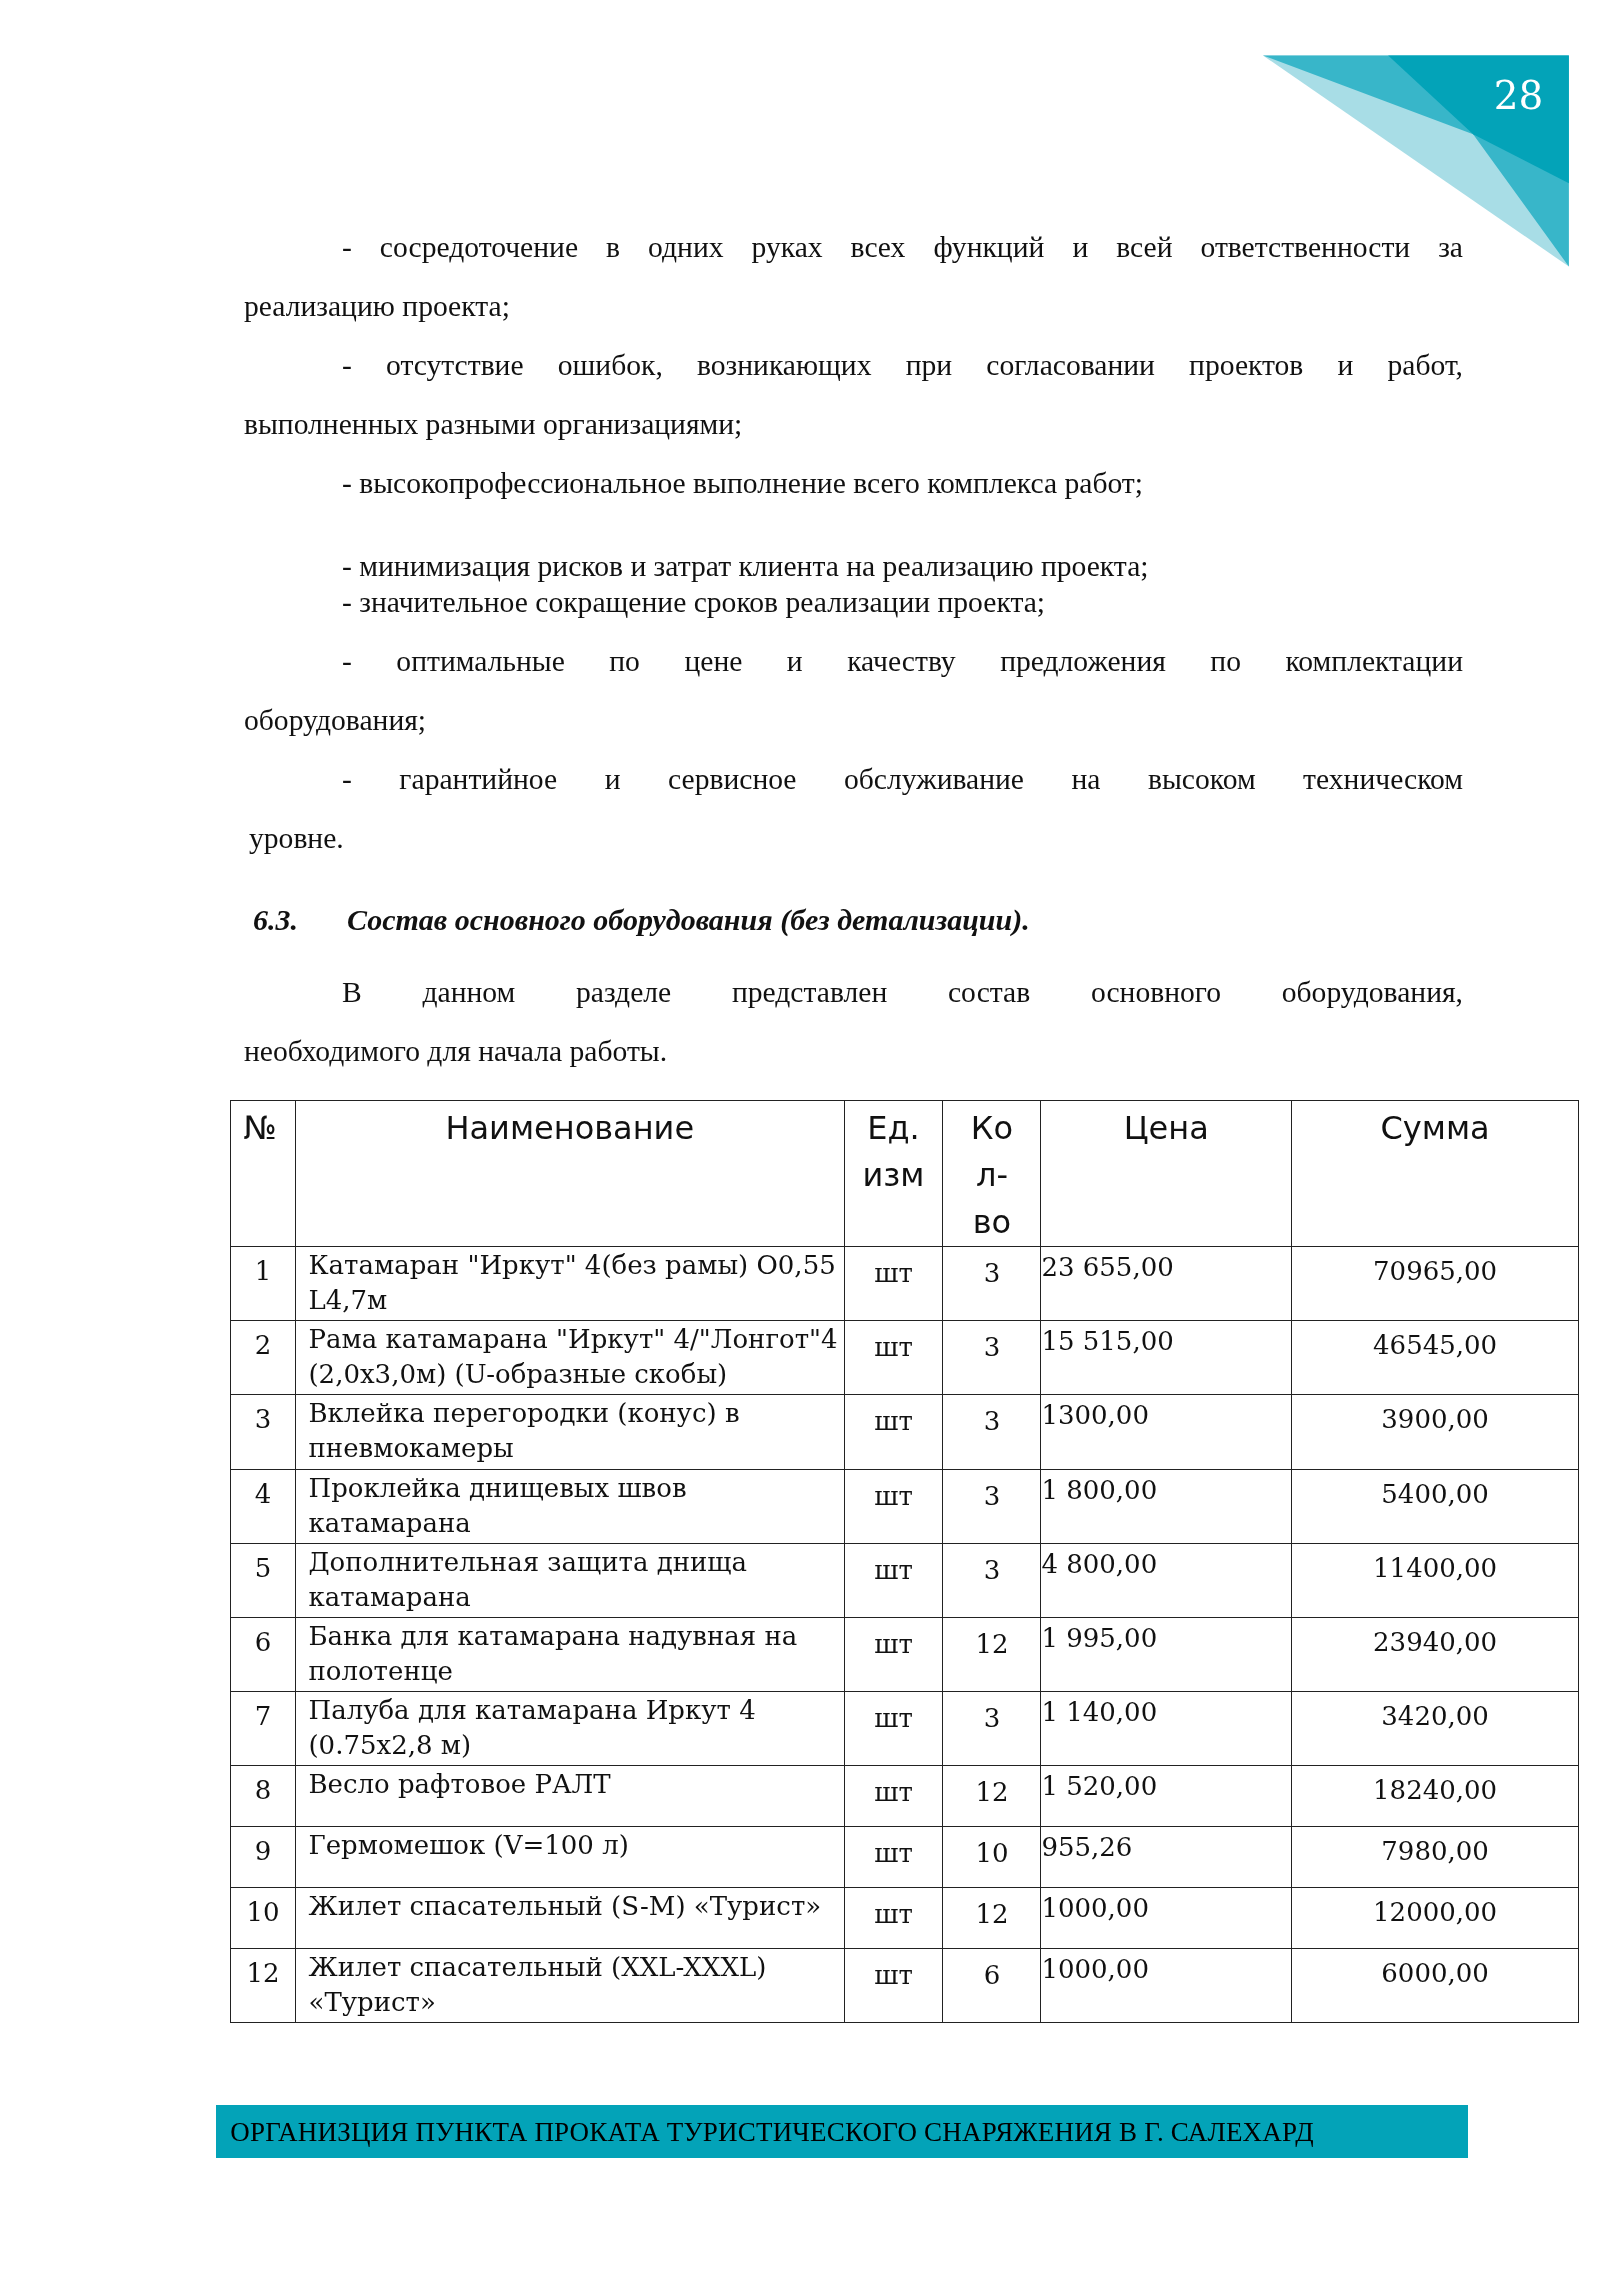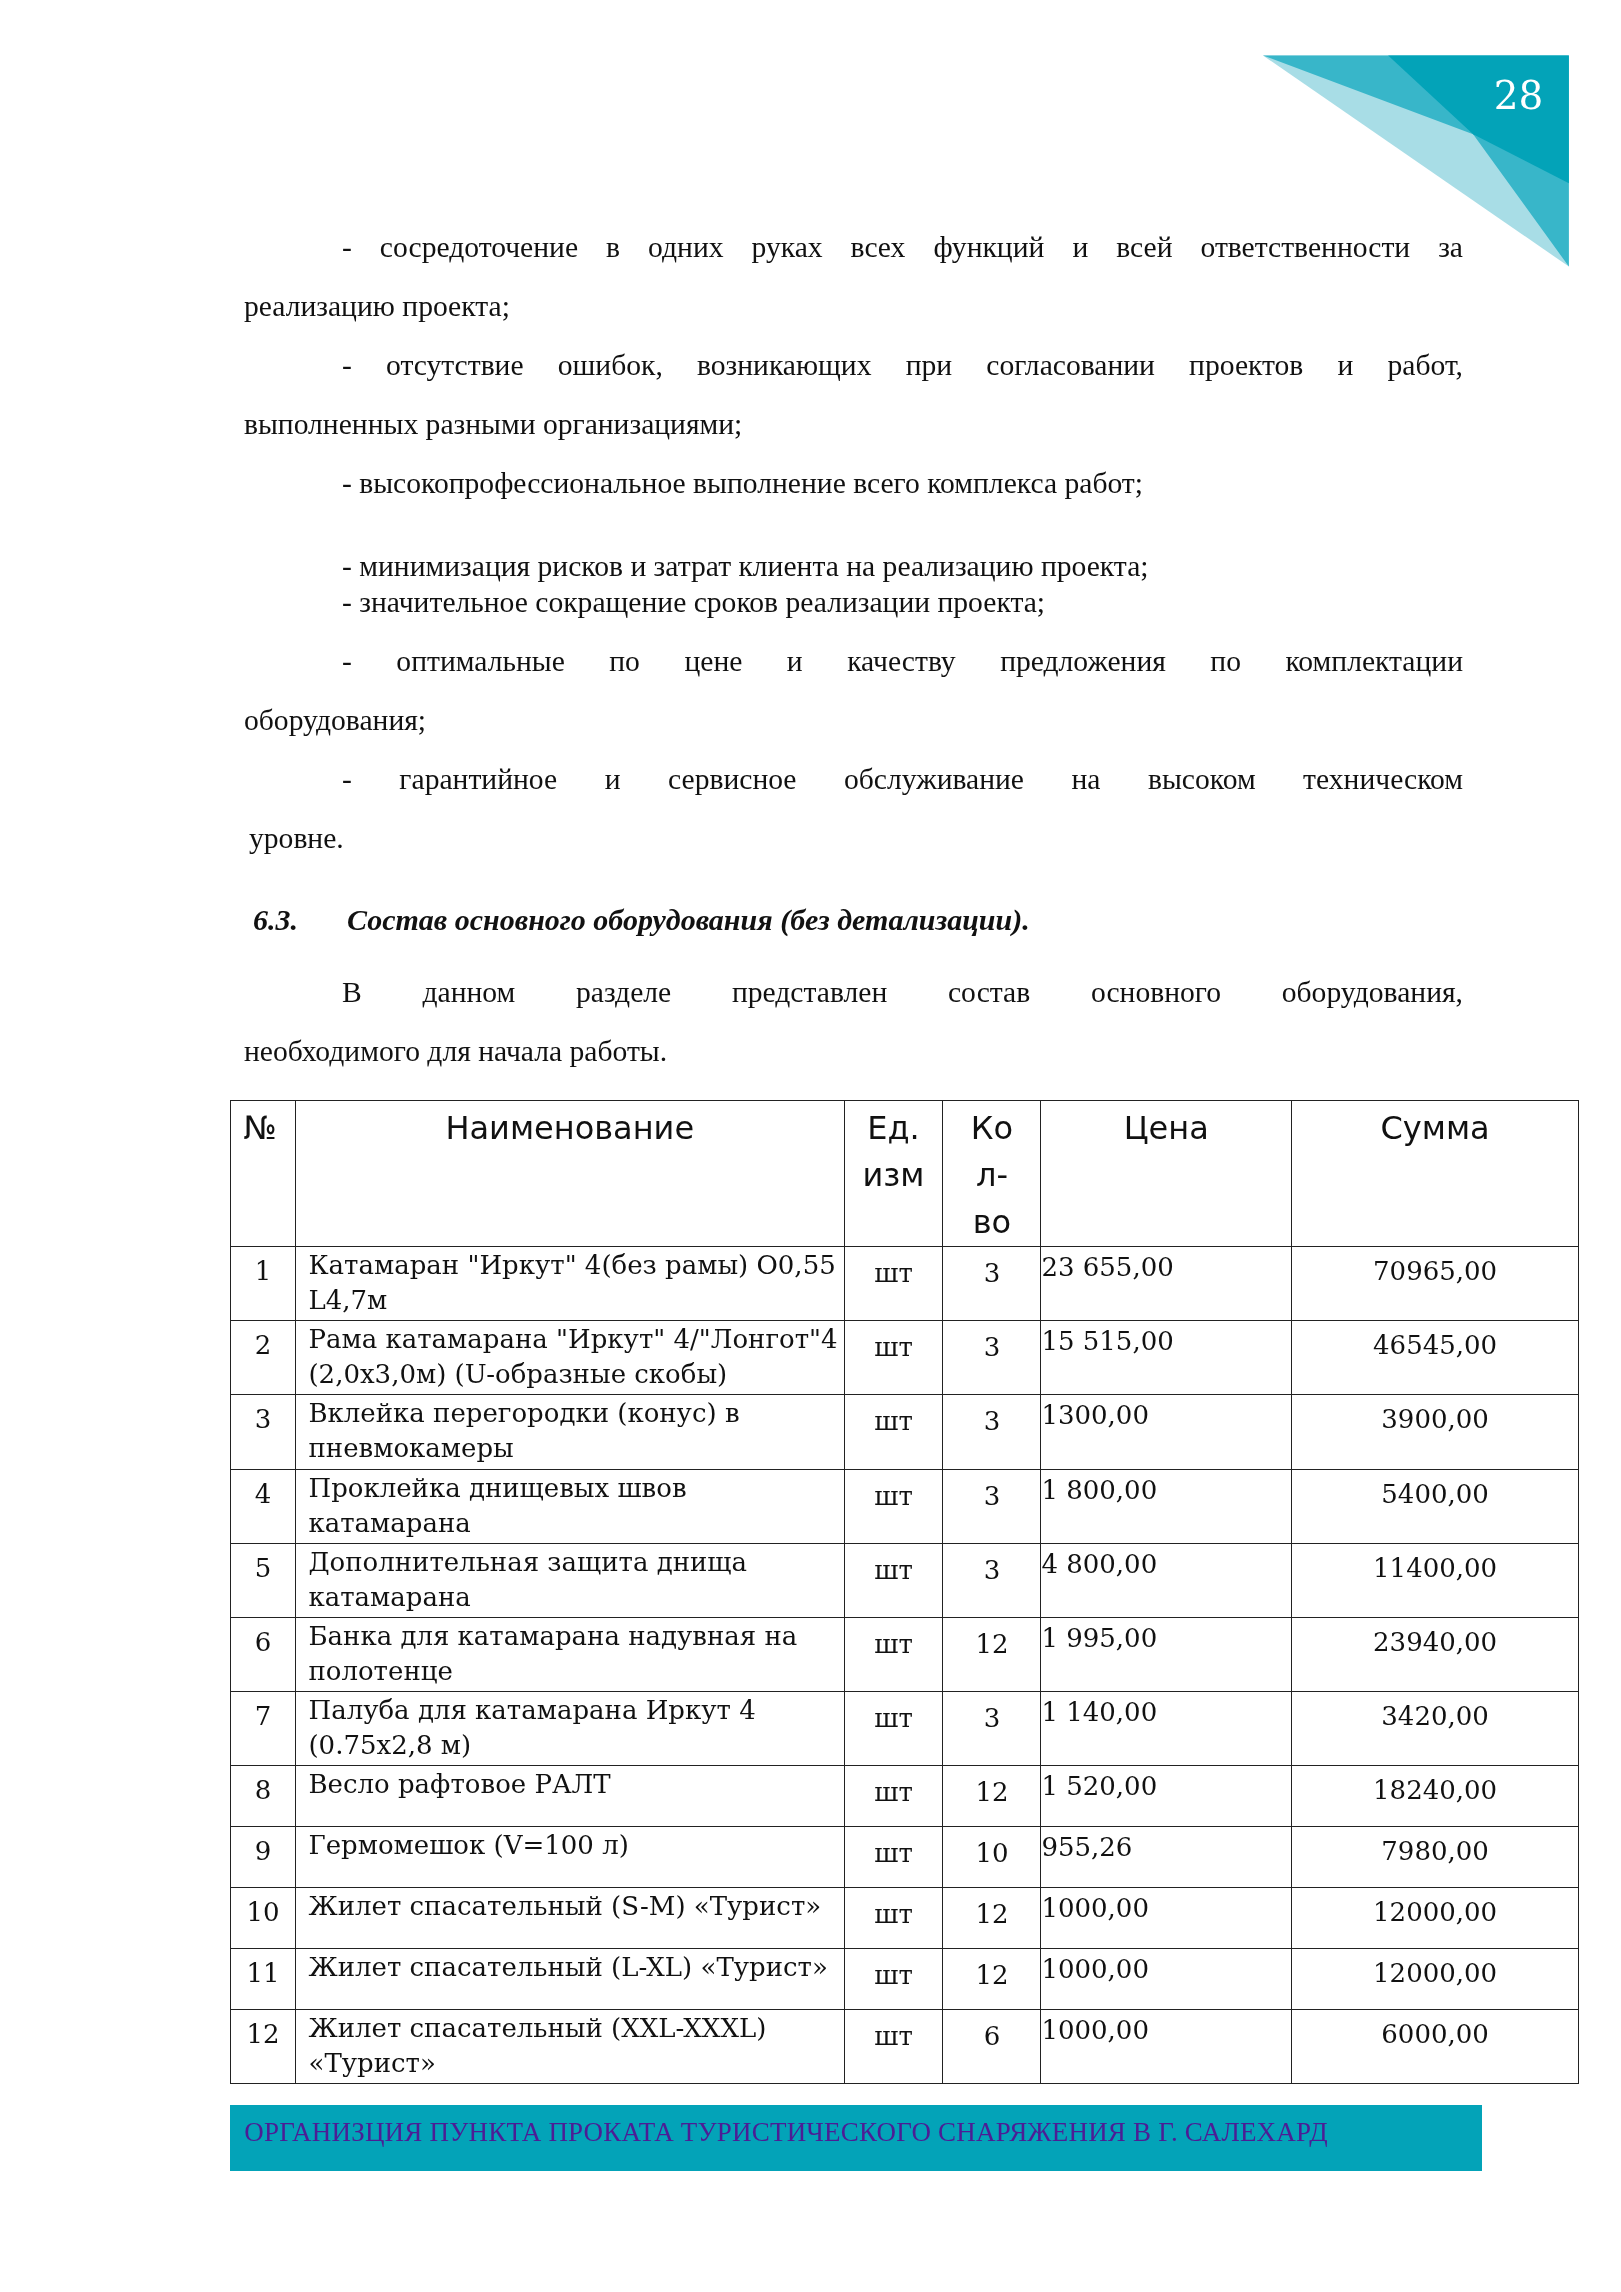--- a/index.html
+++ b/index.html
@@ -17,22 +17,22 @@
   table.eq td, table.eq th { border: 1.8px solid #222; vertical-align: top; padding: 0; }
   table.eq th { font-weight: normal; font-size: 32px; line-height: 47px; text-align: center;
                 font-family: "DejaVu Sans", sans-serif; padding-top: 3.6px; }
   table.eq th.no { text-align: left; padding-left: 12.5px; }
   table.eq td { font-size: 26px; line-height: 35px; }
   td.c-no { text-align: center; font-size: 27px; padding-top: 7.2px !important; }
   td.c-name { padding-left: 12.5px !important; padding-top: 1.8px !important; }
   td.c-unit, td.c-qty { text-align: center; padding-top: 9px !important; }
   td.c-price { text-align: left; padding-top: 3.6px !important; font-size: 25px; }
   td.c-sum { text-align: center; padding-top: 7.2px !important; font-size: 27px; }
-  .footer { position: absolute; left: 230px; top: 2105px; width: 1252px; height: 66px;
-            background: #03a3b8; color: #4c1d95; font-family: "Liberation Serif", serif;
+  .footer { position: absolute; left: 216px; top: 2105px; width: 1252px; height: 53px;
+            background: #03a3b8; color: #000000; font-family: "Liberation Serif", serif;
             font-size: 27px; line-height: 54px; padding-left: 14.3px; box-sizing: border-box; letter-spacing: 0.2px; }
 </style>
 </head>
 <body>
 
 <svg class="corner" viewBox="0 0 360 250">
   <polygon points="10,7 352,7 352,243" fill="#a8dde6"></polygon>
   <polygon points="10,7 352,7 352,243 245,95" fill="#38b6c9"></polygon>
   <polygon points="150,7 352,7 352,150 245,95" fill="#03a3b8"></polygon>
 </svg>
@@ -163,28 +163,20 @@
         <td class="c-sum">7980,00</td>
       </tr>
       <tr style="height: 61px;">
         <td class="c-no">10</td>
         <td class="c-name">Жилет спасательный (S-M) «Турист»</td>
         <td class="c-unit">шт</td>
         <td class="c-qty">12</td>
         <td class="c-price">1000,00</td>
         <td class="c-sum">12000,00</td>
       </tr>
-      <tr style="height: 61px;">
-        <td class="c-no">11</td>
-        <td class="c-name">Жилет спасательный (L-XL) «Турист»</td>
-        <td class="c-unit">шт</td>
-        <td class="c-qty">12</td>
-        <td class="c-price">1000,00</td>
-        <td class="c-sum">12000,00</td>
-      </tr>
       <tr style="height: 74px;">
         <td class="c-no">12</td>
         <td class="c-name">Жилет спасательный (XXL-XXXL) «Турист»</td>
         <td class="c-unit">шт</td>
         <td class="c-qty">6</td>
         <td class="c-price">1000,00</td>
         <td class="c-sum">6000,00</td>
       </tr>
     </tbody>
 </table>

